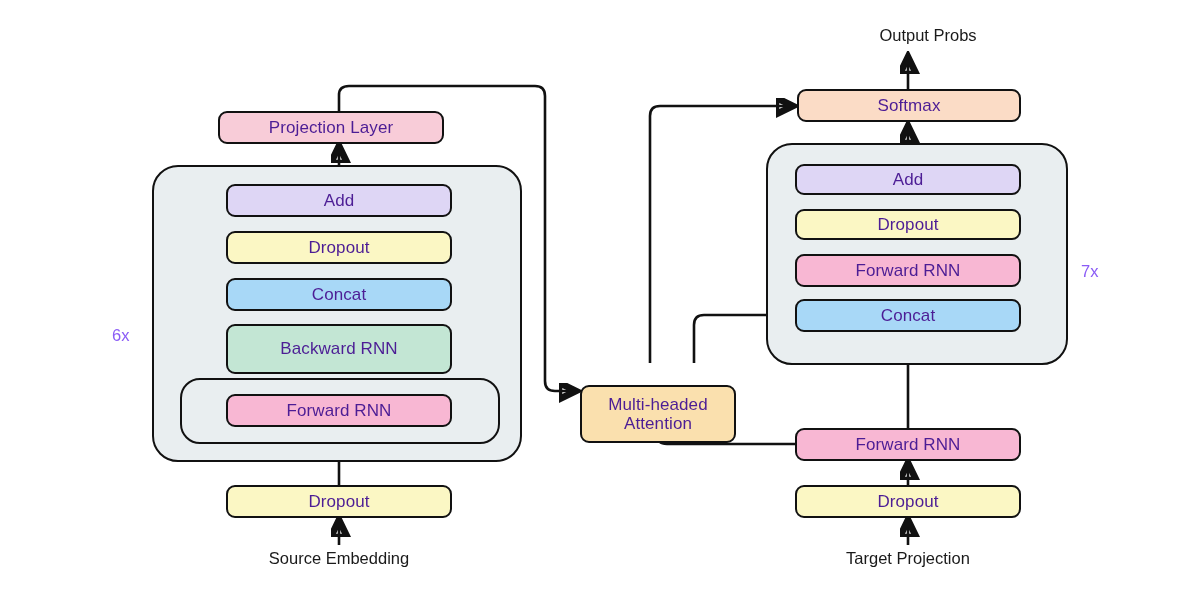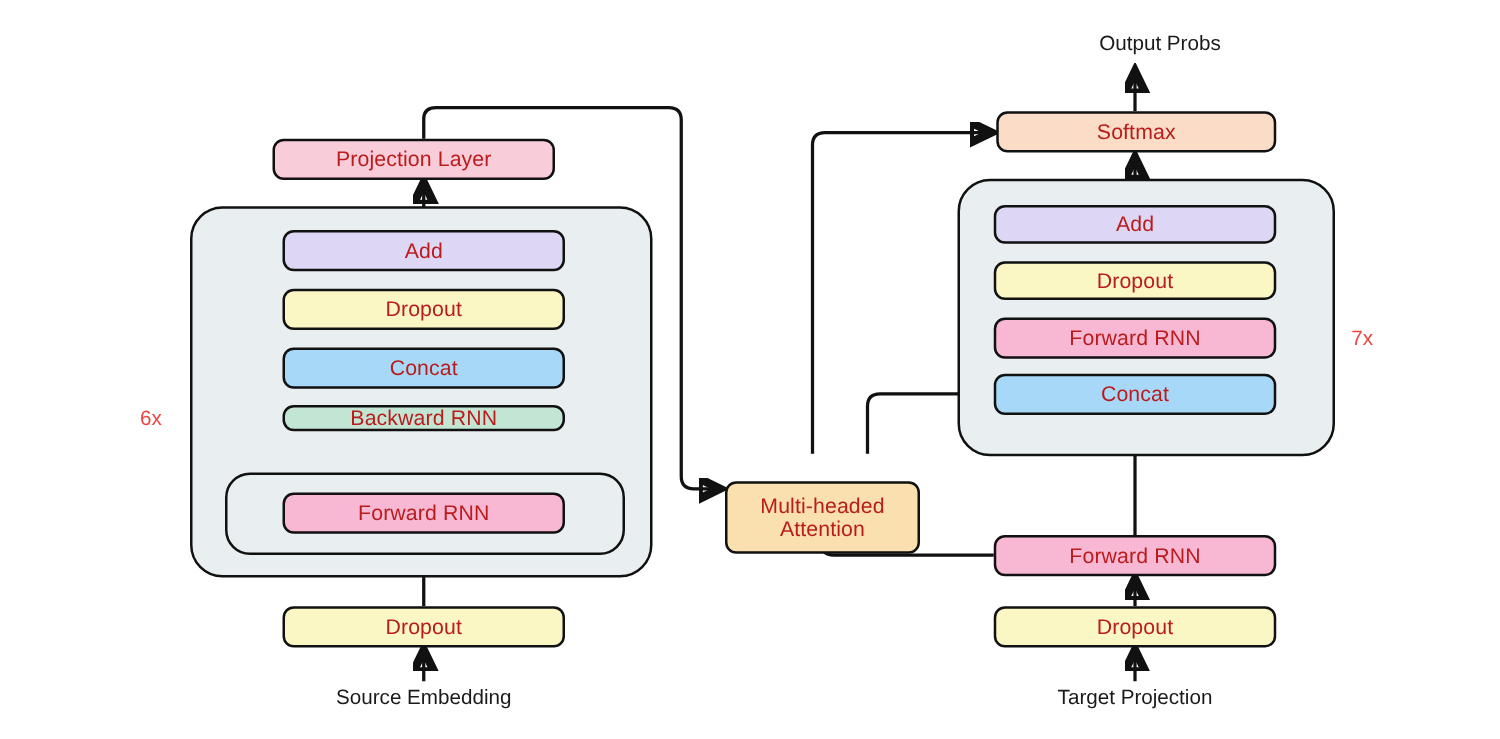--- a/index.html
+++ b/index.html
@@ -28,39 +28,39 @@
   
   .node{
     position:absolute;
     box-sizing:border-box;
     border:2.5px solid #111111;
     border-radius:9px;
     display:flex;
     align-items:center;
     justify-content:center;
     font-size:17px;
-    color:#b91c1c;
+    color:#4c1d95;
     line-height:1.12;
     text-align:center;
     white-space:pre-line;
     letter-spacing:.1px;
   }
 
   
   .caption{
     position:absolute;
     font-size:16.5px;
     color:#1a1a1a;
     text-align:center;
     white-space:nowrap;
   }
   .repeat-label{
     position:absolute;
     font-size:16.5px;
-    color:#ef4444;
+    color:#8b5cf6;
     white-space:nowrap;
   }
 
   
   #wires{position:absolute;left:0;top:0;width:1200px;height:591px;pointer-events:none;}
   #wires path,#wires line{fill:none;stroke:#111111;stroke-width:2.6px;}
 </style>
 </head>
 <body>
 
@@ -131,21 +131,21 @@
   </div>
 
   <div class="node" style="left:226px;top:231px;width:226px;height:33px;background:#fbf7c4;">
     <span>Dropout</span>
   </div>
 
   <div class="node" style="left:226px;top:278px;width:226px;height:33px;background:#a8d8f7;">
     <span>Concat</span>
   </div>
 
-  <div class="node" style="left:226px;top:324px;width:226px;height:21px;background:#c3e6d4;">
+  <div class="node" style="left:226px;top:324px;width:226px;height:50px;background:#c3e6d4;">
     <span>Backward RNN</span>
   </div>
 
   <div class="node" style="left:226px;top:394px;width:226px;height:33px;background:#f8b7d3;">
     <span>Forward RNN</span>
   </div>
 
   <div class="node" style="left:226px;top:485px;width:226px;height:33px;background:#fbf7c4;">
     <span>Dropout</span>
   </div>

